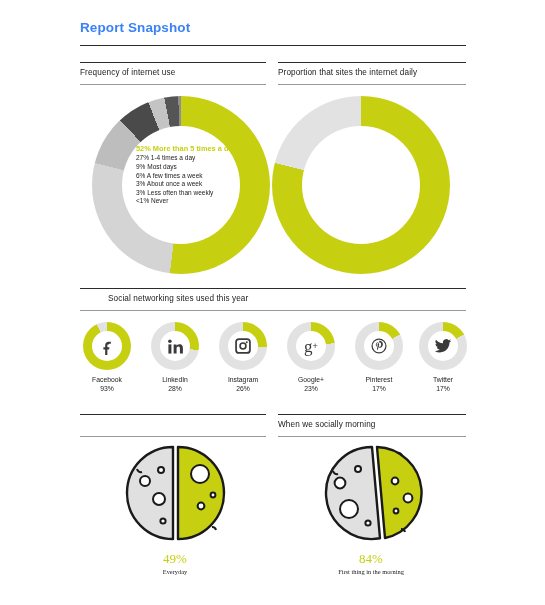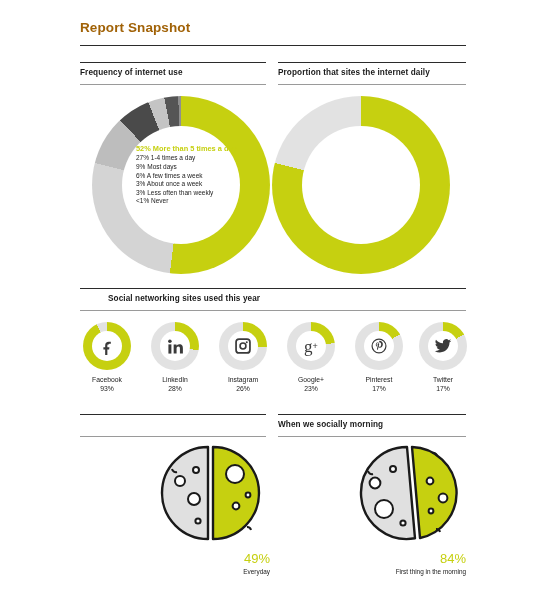--- a/index.html
+++ b/index.html
@@ -21,42 +21,42 @@
     box-sizing: border-box;
   }
 
   
   .title {
     position: absolute;
     left: 80px;
     top: 20px;
     font-size: 13.5px;
     font-weight: bold;
-    color: #a16207;
+    color: #3b82f6;
     letter-spacing: 0.1px;
   }
   .rule-top {
     position: absolute;
     left: 80px;
     top: 45px;
     width: 386px;
     height: 1.4px;
     background: #2b2b2b;
   }
 
   
   .sec-rule {
     position: absolute;
     height: 1.4px;
     background: #2b2b2b;
   }
   .sec-head {
     position: absolute;
     font-size: 8.2px;
-    font-weight: bold;
+    font-weight: normal;
     color: #1a1a1a;
     letter-spacing: 0.1px;
     white-space: nowrap;
   }
   .sec-underline {
     position: absolute;
     height: 1px;
     background: #9a9a9a;
   }
 
@@ -161,21 +161,22 @@
     font-size: 6.8px;
     color: #222222;
     line-height: 9px;
   }
 
   
   .pie-block {
     position: absolute;
     top: 443px;
     width: 190px;
-    text-align: right;
+    text-align: center;
+    font-family: Liberation Serif, serif;
   }
   .pie-caption-pct {
     font-size: 13px;
     color: #c6d010;
     line-height: 15px;
   }
   .pie-caption-label {
     font-size: 6.4px;
     color: #1a1a1a;
     line-height: 9px;

